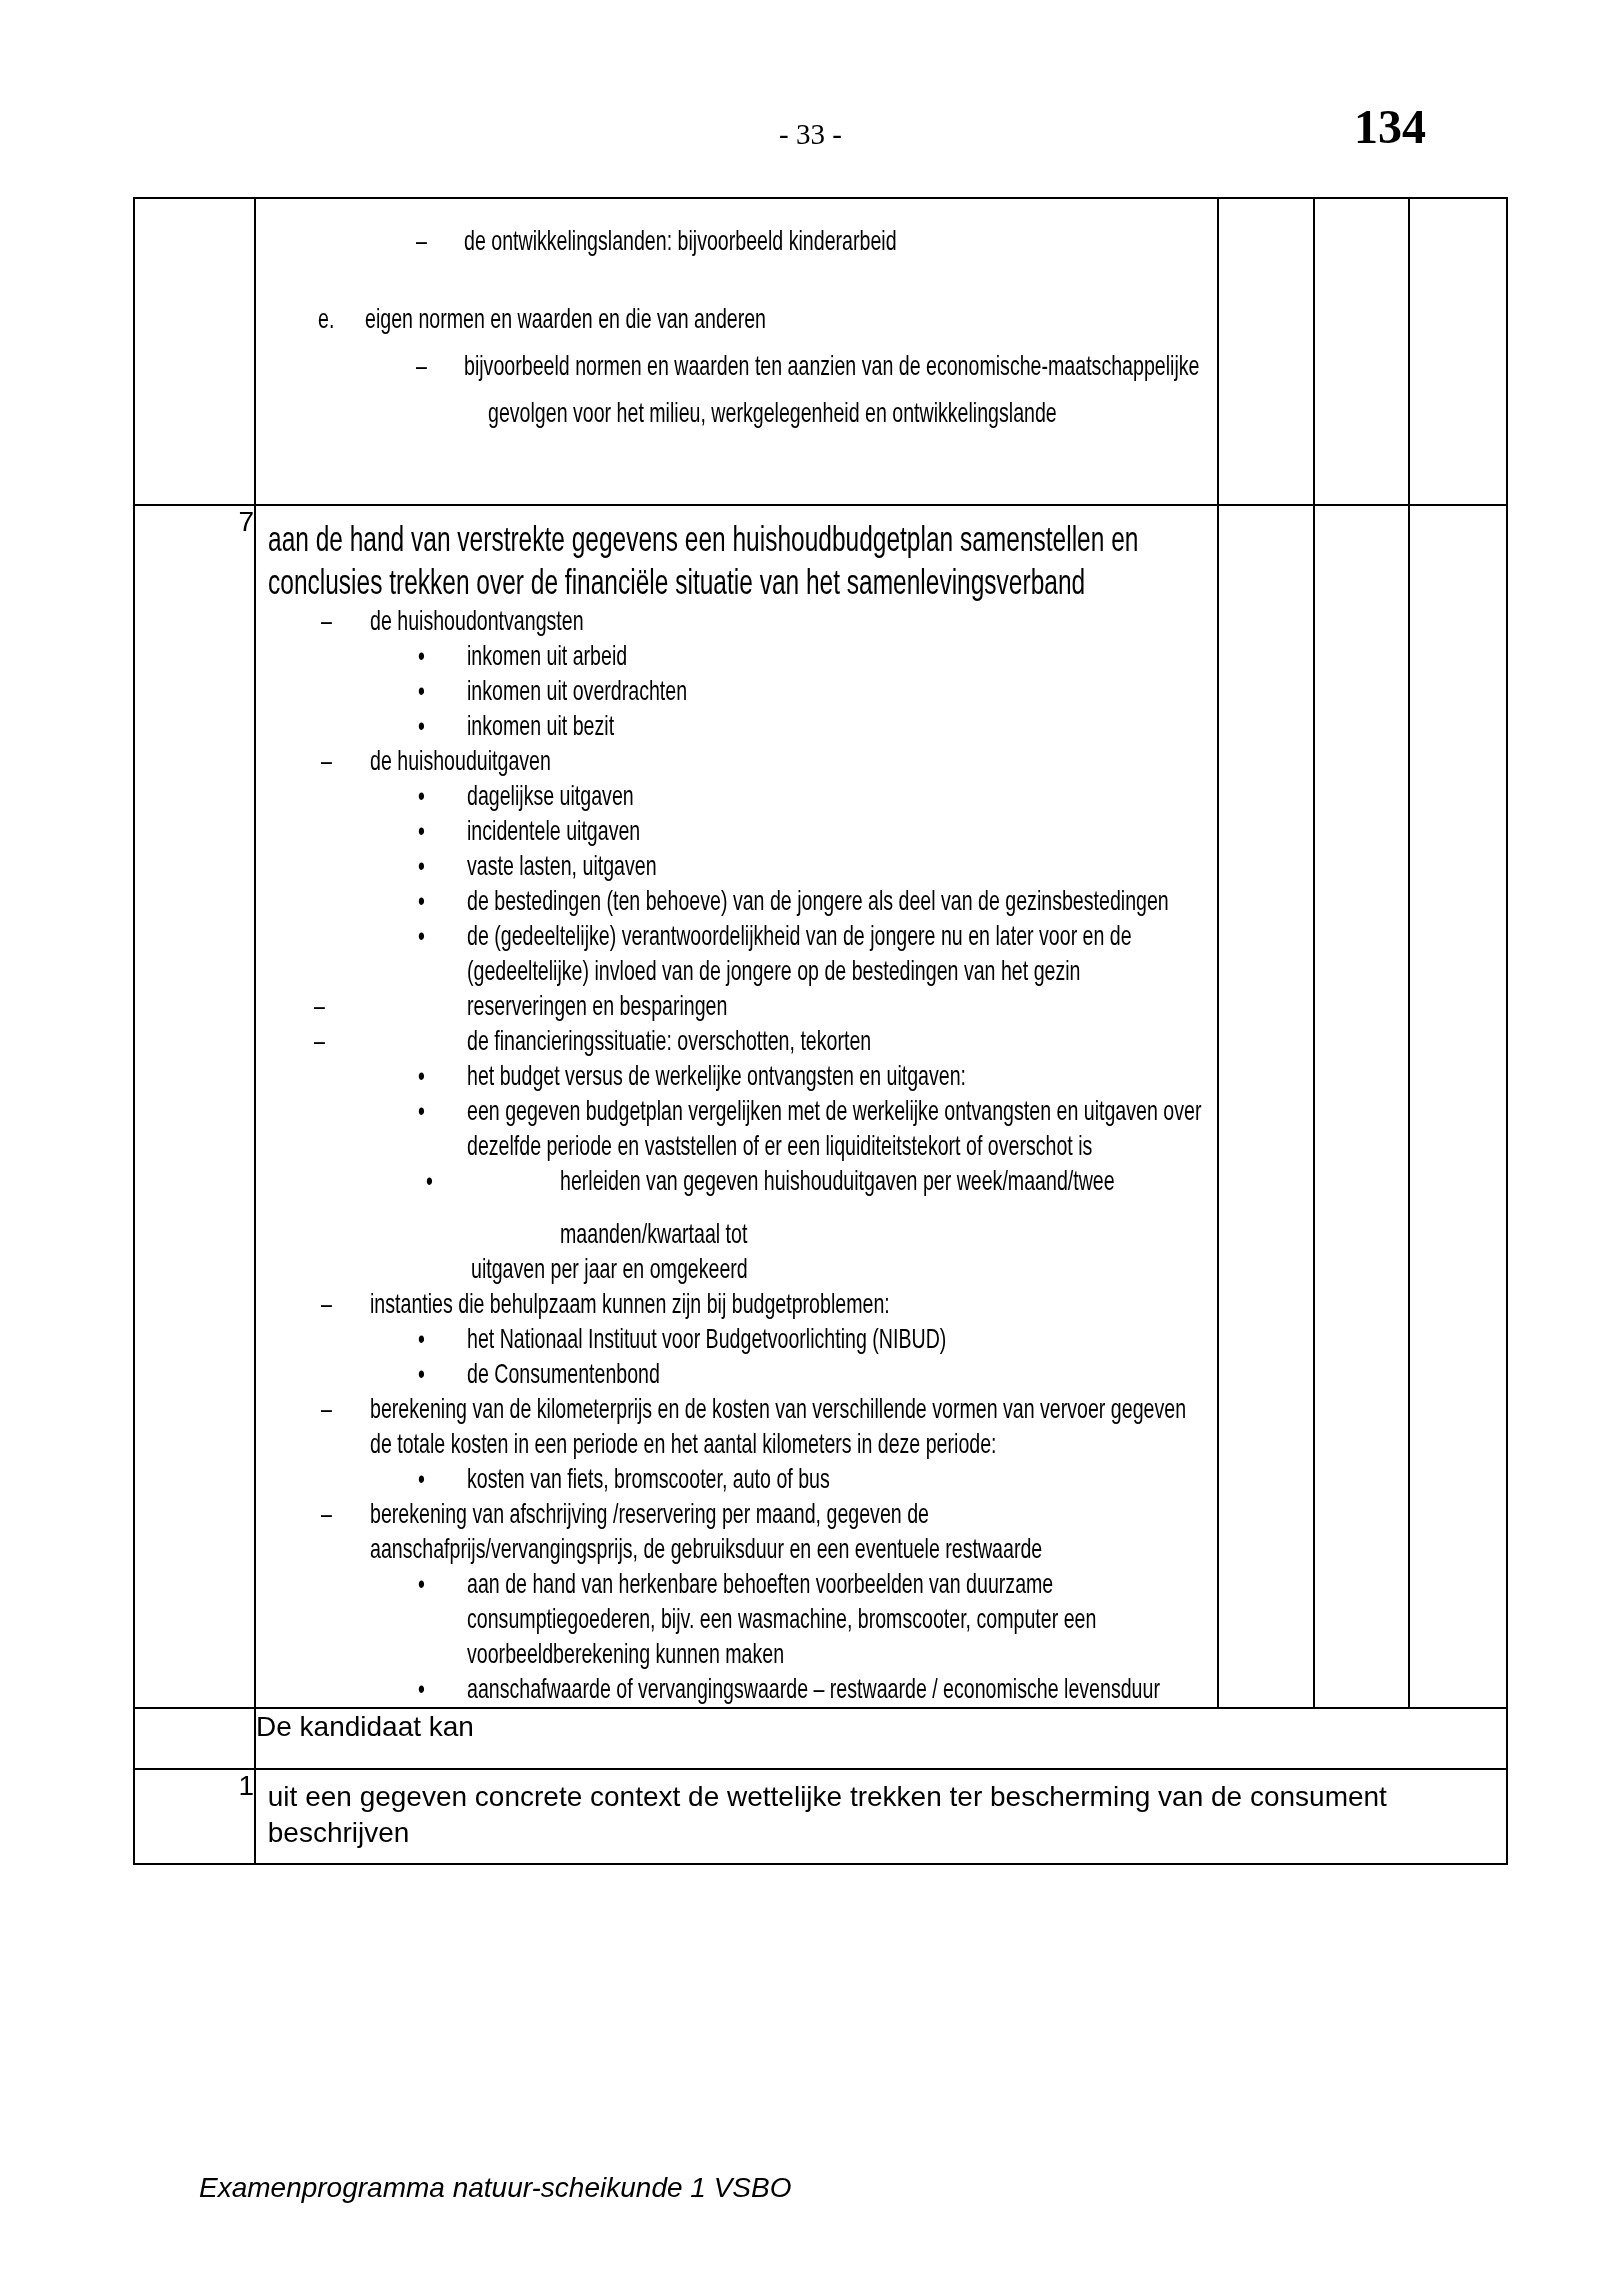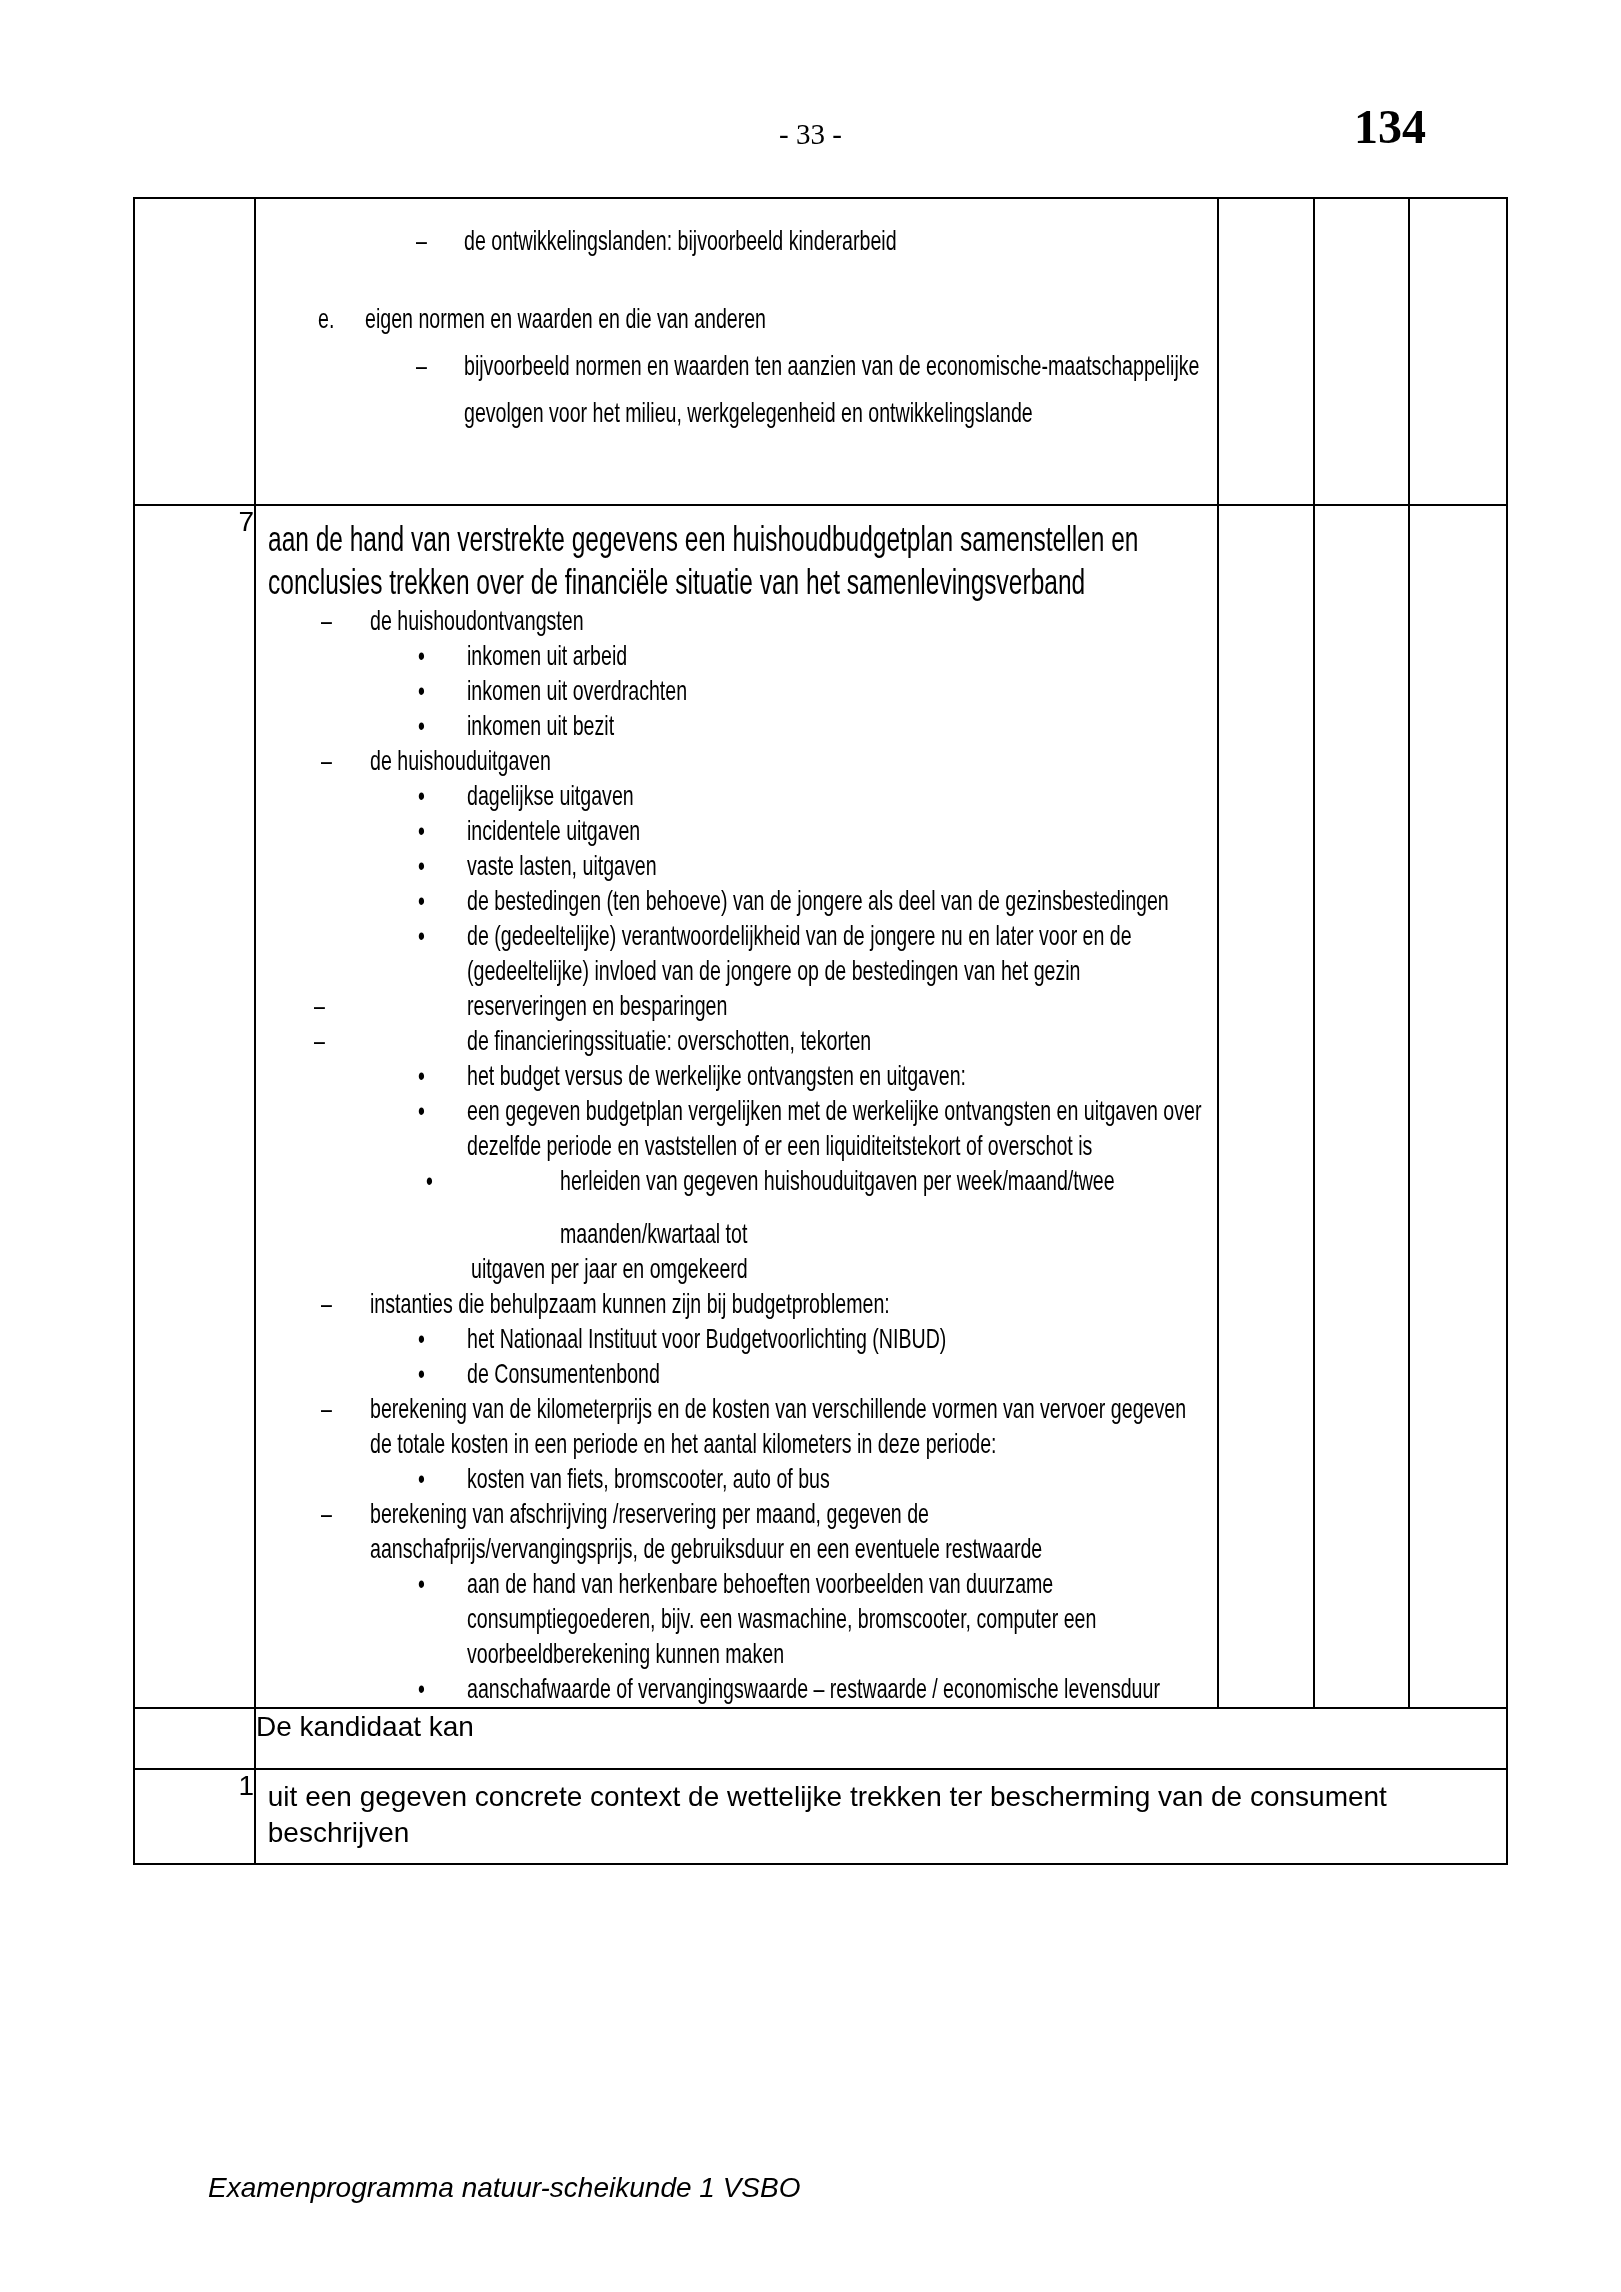--- a/index.html
+++ b/index.html
@@ -52,32 +52,32 @@
   .lines-e .ln { line-height:47px; height:47px; }
   .ln .txt, .ln .marker {
     display:inline-block; transform:scaleX(0.70); transform-origin:0 0; white-space:pre;
   }
   .ln-para { font-size:35px; line-height:43px !important; height:43px !important; }
   .ln-blank { height:31px !important; }
   .marker { position:absolute; top:0; }
   .ln-para     { padding-left:11.8px; }
   .ln-lettered { padding-left:109px; } .ln-lettered .marker { left:62px; }
   .ln-dash2    { padding-left:208px; } .ln-dash2 .marker { left:160px; }
-  .ln-cont2    { padding-left:208px; }
+  .ln-cont2    { padding-left:208px;margin-left:24px; }
   .ln-dash1    { padding-left:114px; } .ln-dash1 .marker { left:65px; }
   .ln-cont1    { padding-left:114px; }
   .ln-bullet   { padding-left:211px; } .ln-bullet .marker { left:162px; }
   .ln-contb    { padding-left:211px; }
   .ln-dashdeep { padding-left:211px; } .ln-dashdeep .marker { left:58px; }
   .ln-bulletdeep { padding-left:304px; } .ln-bulletdeep .marker { left:170px; }
   .ln-contdeep { padding-left:304px;margin-top:18px; }
   .ln-plain2   { padding-left:215px; }
 
   .footer {
-    position:absolute; top:2172px; left:208px;
+    position:absolute; top:2172px; left:199px;
     font-style:italic; font-size:28px;
   }
 </style>
 </head>
 <body>
 
 <div class="page">
 
   <div class="page-label">- 33 -</div>
 

